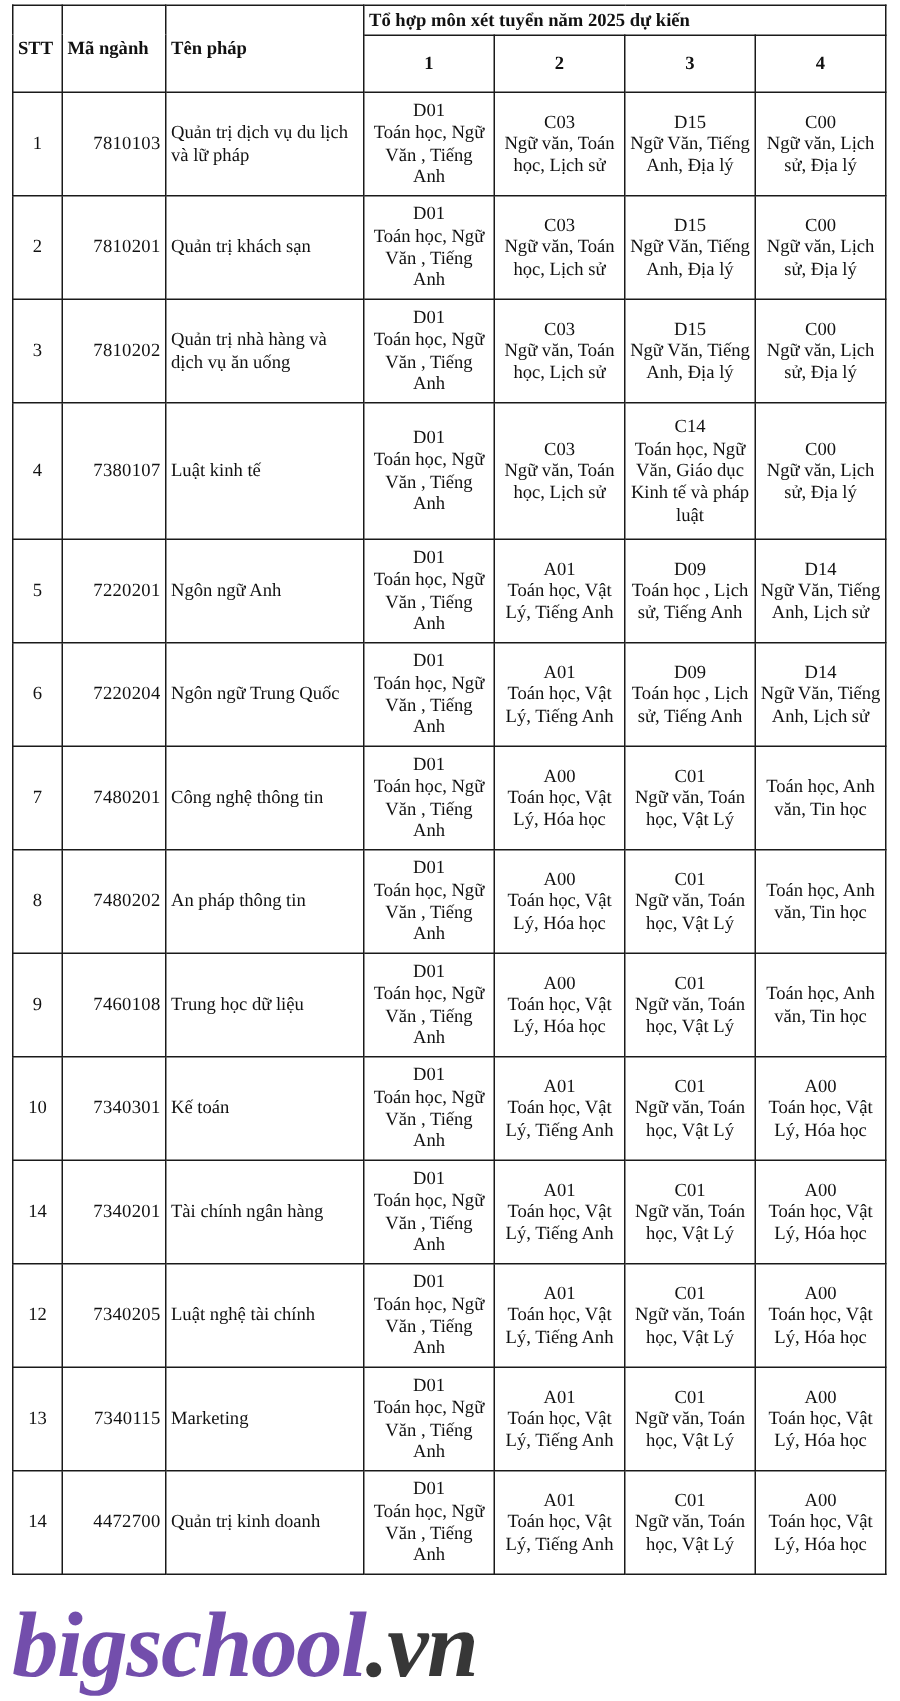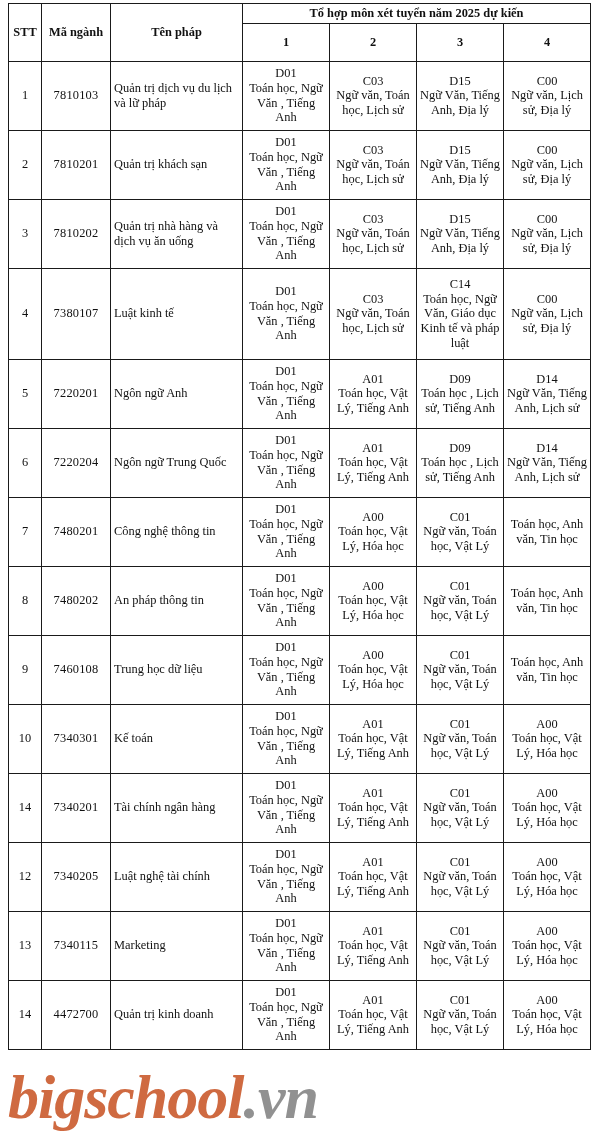--- a/index.html
+++ b/index.html
@@ -31,40 +31,40 @@
   table.admissions td,
   table.admissions th {
     border: 1.6px solid #1a1a1a;
     padding: 2px 3px;
     font-size: 12.4px;
     line-height: 1.18;
     vertical-align: middle;
     background: transparent;
   }
   th.hdr {
-    text-align: center;
+    text-align: left;
     font-weight: bold;
     font-size: 12.6px;
     line-height: 1.15;
   }
   th.hdr-group {
     font-size: 13px;
   }
   th.subnum {
     text-align: center;
     font-weight: bold;
     font-size: 13px;
     height: 33px;
   }
   td.c-stt {
     text-align: center;
     font-size: 12.6px;
   }
   td.c-code {
-    text-align: center;
+    text-align: right;
     font-size: 12.6px;
     letter-spacing: 0.2px;
   }
   td.c-name {
     text-align: left;
     font-size: 12.6px;
     line-height: 1.2;
     padding-left: 4px;
   }
   td.c-combo {
@@ -99,22 +99,22 @@
     z-index: 5;
     font-family: "Liberation Serif", "DejaVu Serif", serif;
     font-weight: bold;
     font-style: italic;
     font-size: 62px;
     line-height: 1;
     letter-spacing: -1px;
     white-space: nowrap;
     opacity: 0.78;
   }
-  #watermark .wm-main { color: #c2410c; }
-  #watermark .wm-tld  { color: #737373; }
+  #watermark .wm-main { color: #4c1d95; }
+  #watermark .wm-tld  { color: #000000; }
 </style>
 </head>
 <body>
 
 <div id="sheet">
 
   <table class="admissions">
     <colgroup>
       <col class="w-stt">
         <col class="w-code">

